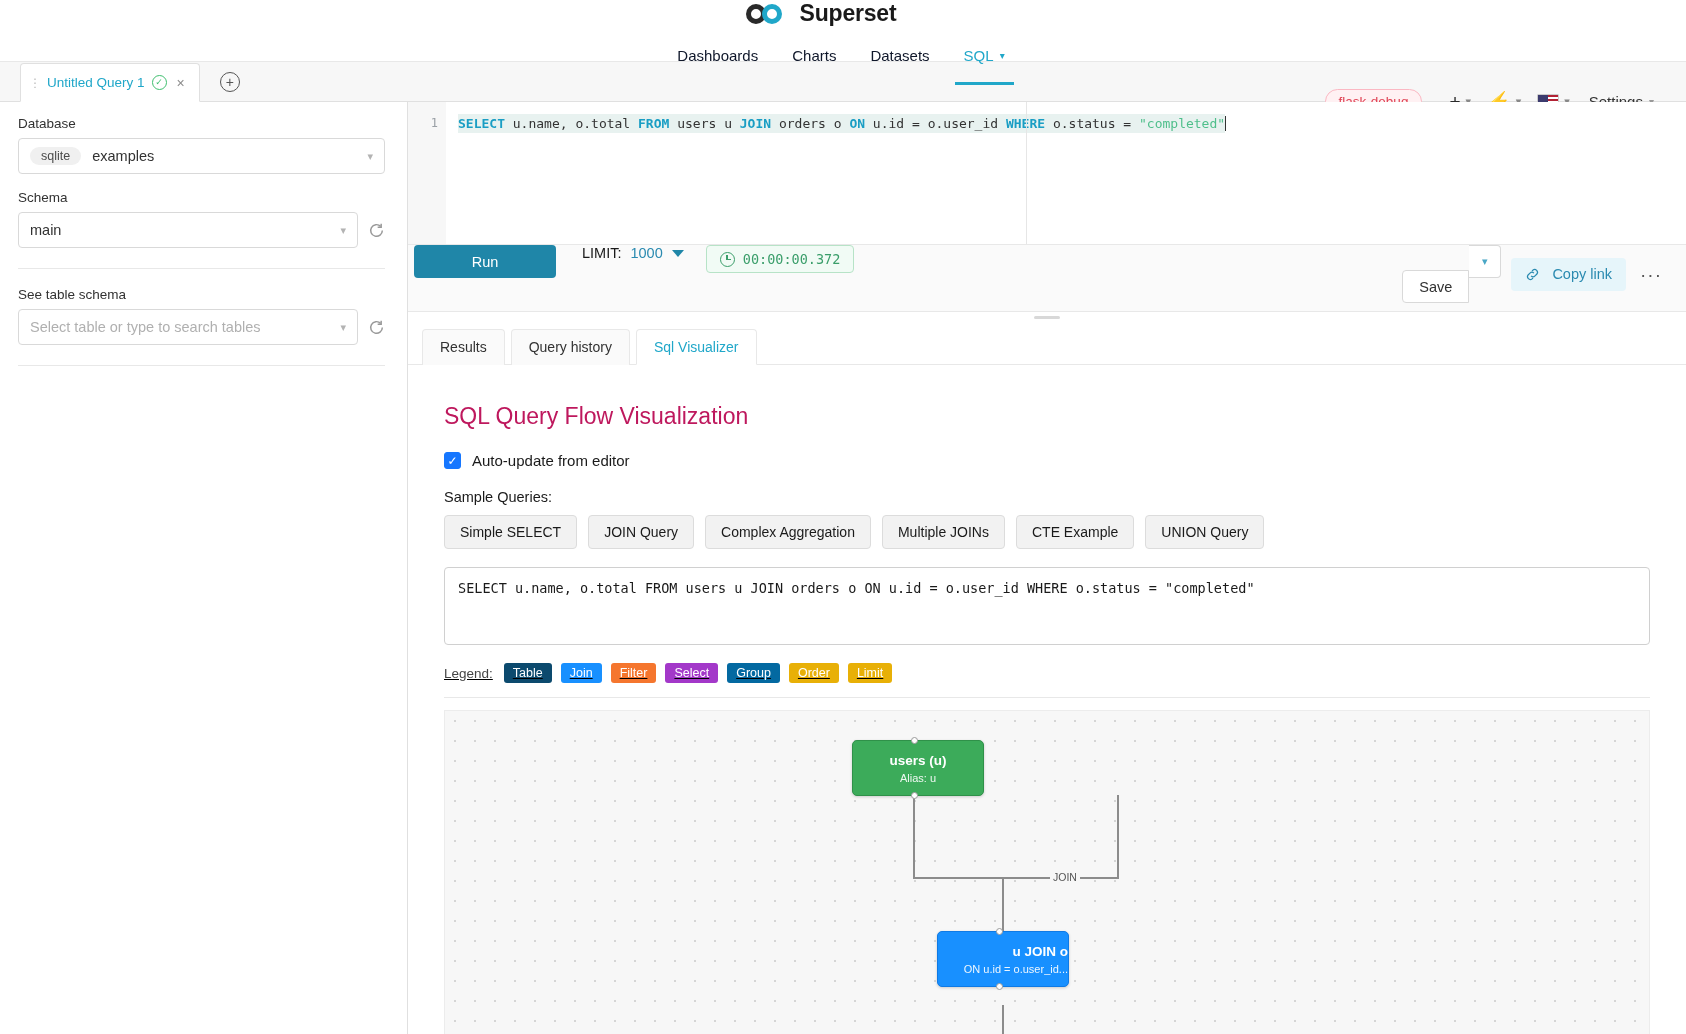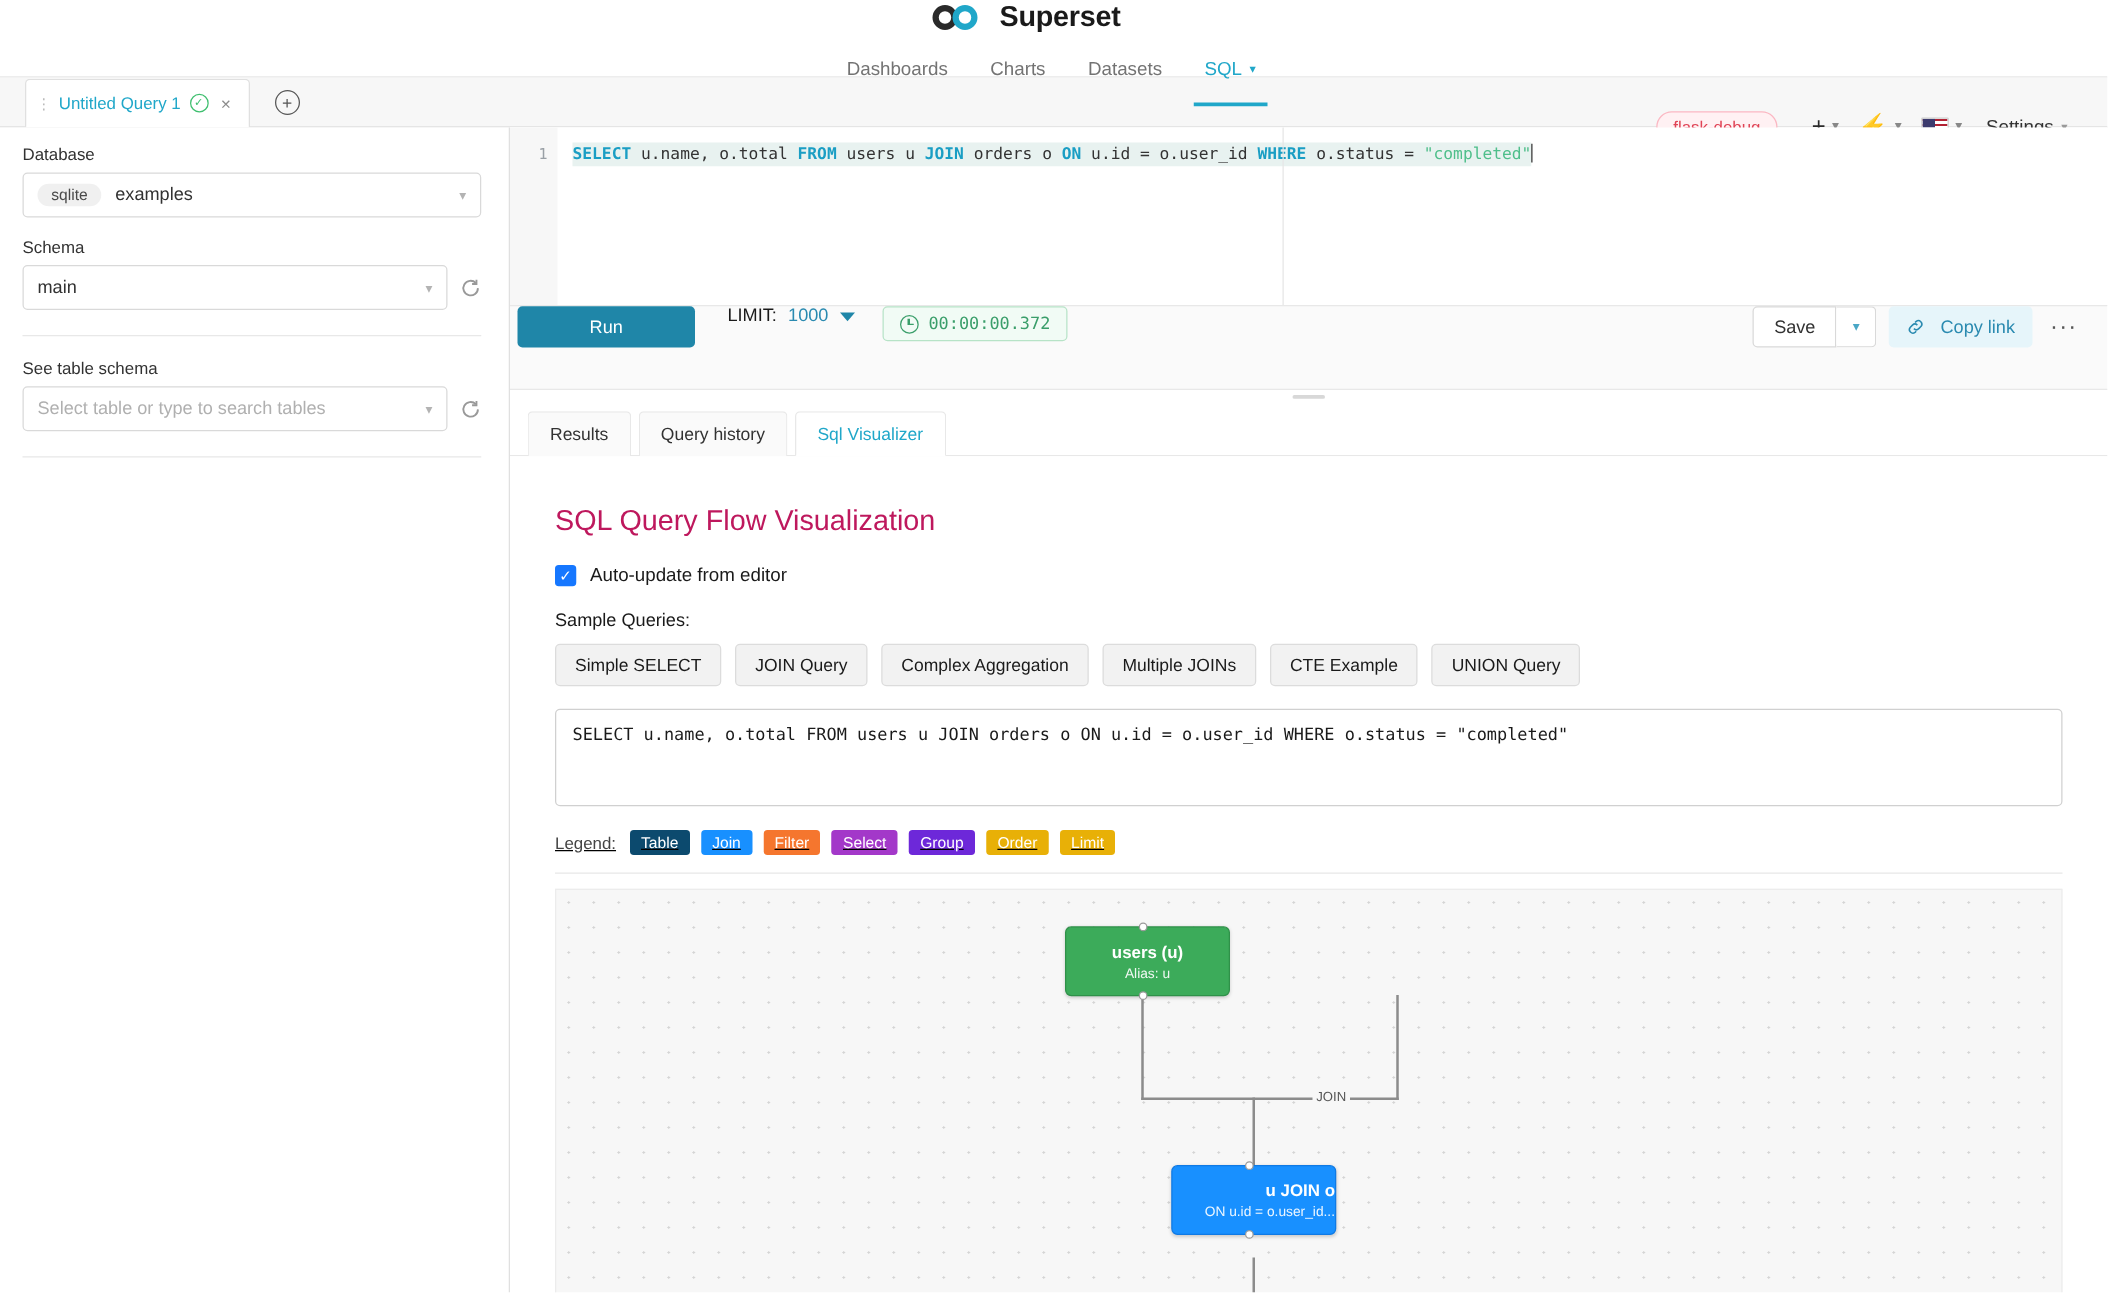--- a/index.html
+++ b/index.html
@@ -25,21 +25,21 @@
   }
   .brand { display: flex; align-items: center; gap: 10px; margin-right: 40px; }
   .brand-logo { width: 44px; height: 26px; position: relative; }
   .brand-logo .ring { position:absolute; top:3px; width:20px; height:20px; border-radius:50%; border:5px solid #2a2a2a; }
   .brand-logo .ring.r1 { left:0; }
   .brand-logo .ring.r2 { left:16px; border-color:#20a7c9; }
   .brand-name { font-size: 23px; font-weight: 700; color: #1a1a1a; letter-spacing: -0.2px; }
 
   .nav-links { display: flex; align-items: center; gap: 0; }
   .nav-link {
-    font-size: 15px; color: #737373; padding: 20px 17px;
+    font-size: 15px; color: #0f172a; padding: 20px 17px;
     cursor: pointer; position: relative; white-space: nowrap;
   }
   .nav-link.active { color: #20a7c9; }
   .nav-link.active:after {
     content:''; position:absolute; left: 8px; right: 8px; bottom: -1px;
     height: 3px; background: #20a7c9;
   }
   .caret { display:inline-block; margin-left:6px; font-size: 10px; color:#999; vertical-align: 2px;}
   .nav-link.active .caret { color:#20a7c9; }
 
@@ -159,21 +159,21 @@
     border-radius: 4px; padding: 5px 13px; font-size: 13.5px;
     font-family: "DejaVu Sans Mono", monospace;
   }
   .clock { width:15px;height:15px;border:1.5px solid #3a9e6a;border-radius:50%;position:relative; }
   .clock:before{content:'';position:absolute;left:5.5px;top:2.5px;width:1.3px;height:5px;background:#3a9e6a;}
   .clock:after{content:'';position:absolute;left:6px;top:6.5px;width:4px;height:1.3px;background:#3a9e6a;}
   .toolbar-right { margin-left:auto; display:flex; align-items:center; gap: 10px; }
   .save-group { display:flex; }
   .save-btn {
     height: 33px; min-width: 58px; padding: 0 16px; background:#fff; border:1px solid #d9d9d9;
-    border-radius: 4px 0 0 4px; font-size: 14.5px; color:#323232; cursor:pointer; font-family:inherit;
+    border-radius: 4px 0 0 4px; font-size: 14.5px; color:#323232; cursor:pointer; font-family:inherit;margin-top:25px;
   }
   .save-caret {
     height:33px; width: 32px; background:#fff; border:1px solid #d9d9d9; border-left:none;
     border-radius: 0 4px 4px 0; display:flex;align-items:center;justify-content:center;
     color:#4aa7c6; font-size: 11px; cursor:pointer;
   }
   .copy-link {
     height:33px; padding: 0 14px; background:#e6f5fa; border:none; border-radius:4px;
     display:flex; align-items:center; gap:12px; color:#2a8ab0; font-size:14.5px; cursor:pointer;
   }
@@ -420,21 +420,21 @@
         </div>
 
         <textarea class="query-textarea" style="">SELECT u.name, o.total FROM users u JOIN orders o ON u.id = o.user_id WHERE o.status = "completed"</textarea>
 
         <div class="legend-row">
           <span class="legend-label">Legend:</span>
           <span class="legend-chip" style="background: #0c4a6e;">Table</span>
           <span class="legend-chip" style="background: rgb(24, 144, 255);">Join</span>
           <span class="legend-chip" style="background: rgb(245, 118, 46);">Filter</span>
           <span class="legend-chip" style="background: rgb(163, 56, 201);">Select</span>
-          <span class="legend-chip" style="background: #6d28d9;">Group</span>
+          <span class="legend-chip" style="background: #0369a1;">Group</span>
           <span class="legend-chip" style="background: rgb(232, 176, 7);">Order</span>
           <span class="legend-chip" style="background: rgb(232, 176, 7);">Limit</span>
         </div>
         <div class="hr-soft"></div>
 
         
         <div class="canvas">
 
           <div class="edge" style="left:468px; top:84px; width:2px; height:84px;"></div>
           <div class="edge" style="left:468px; top:166px; width:90px; height:2px;"></div>

